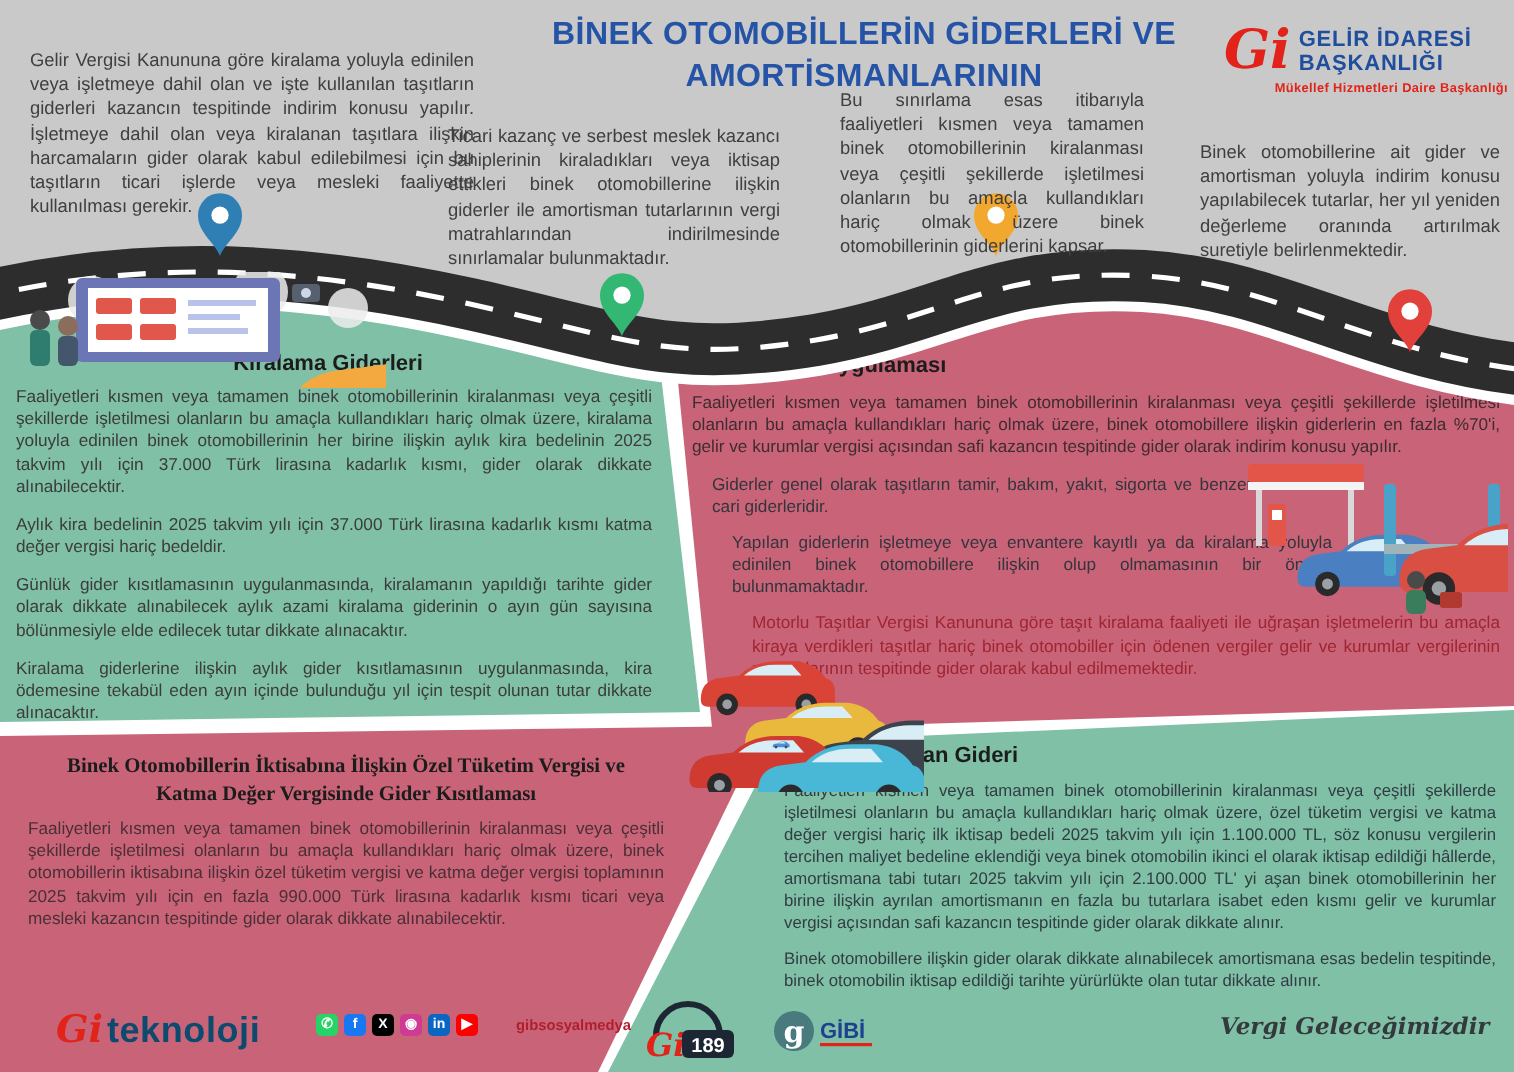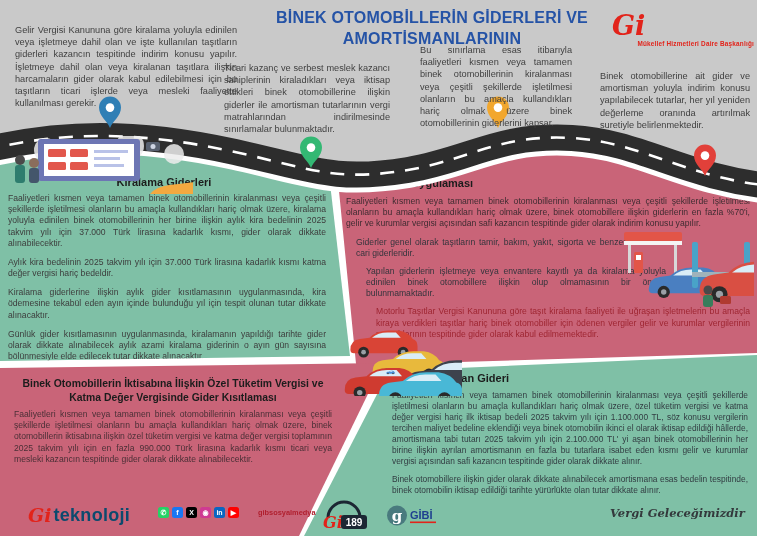--- a/index.html
+++ b/index.html
@@ -46,37 +46,37 @@
 
 <div class="page">
 
   <div class="gray-band"></div>
 
   <div class="sect green s-kiralama">
     <div class="sec-title" style="left:10px;top:176px;width:308px;text-align:center;">Kiralama Giderleri</div>
     <div class="body-txt" style="left:8px;top:193px;width:318px;color:#3c3c3c;">
       <p>Faaliyetleri kısmen veya tamamen binek otomobillerinin kiralanması veya çeşitli şekillerde işletilmesi olanların bu amaçla kullandıkları hariç olmak üzere, kiralama yoluyla edinilen binek otomobillerinin her birine ilişkin aylık kira bedelinin 2025 takvim yılı için 37.000 Türk lirasına kadarlık kısmı, gider olarak dikkate alınabilecektir.</p>
       <p>Aylık kira bedelinin 2025 takvim yılı için 37.000 Türk lirasına kadarlık kısmı katma değer vergisi hariç bedeldir.</p>
+      <p>Günlük gider kısıtlamasının uygulanmasında, kiralamanın yapıldığı tarihte gider olarak dikkate alınabilecek aylık azami kiralama giderinin o ayın gün sayısına bölünmesiyle elde edilecek tutar dikkate alınacaktır.</p>
       <p>Kiralama giderlerine ilişkin aylık gider kısıtlamasının uygulanmasında, kira ödemesine tekabül eden ayın içinde bulunduğu yıl için tespit olunan tutar dikkate alınacaktır.</p>
-      <p>Günlük gider kısıtlamasının uygulanmasında, kiralamanın yapıldığı tarihte gider olarak dikkate alınabilecek aylık azami kiralama giderinin o ayın gün sayısına bölünmesiyle elde edilecek tutar dikkate alınacaktır.</p>
     </div>
   </div>
 
   <div class="sect pink s-genel">
     <div class="sec-title" style="left:346px;top:177px;">Genel Gider Uygulaması</div>
     <div class="body-txt genel-txt" style="left:346px;top:196px;width:404px;">
       <p style="color:#3f2b31;">Faaliyetleri kısmen veya tamamen binek otomobillerinin kiralanması veya çeşitli şekillerde işletilmesi olanların bu amaçla kullandıkları hariç olmak üzere, binek otomobillere ilişkin giderlerin en fazla %70'i, gelir ve kurumlar vergisi açısından safi kazancın tespitinde gider olarak indirim konusu yapılır.</p>
       <p class="ind1" style="color:#34343c;width:272px;">Giderler genel olarak taşıtların tamir, bakım, yakıt, sigorta ve benzeri cari giderleridir.</p>
       <p class="ind2" style="color:#34343c;width:300px;">Yapılan giderlerin işletmeye veya envantere kayıtlı ya da kiralama yoluyla edinilen binek otomobillere ilişkin olup olmamasının bir önemi bulunmamaktadır.</p>
       <p class="ind3" style="color:#9e2531;">Motorlu Taşıtlar Vergisi Kanununa göre taşıt kiralama faaliyeti ile uğraşan işletmelerin bu amaçla kiraya verdikleri taşıtlar hariç binek otomobiller için ödenen vergiler gelir ve kurumlar vergilerinin matrahlarının tespitinde gider olarak kabul edilmemektedir.</p>
     </div>
   </div>
 
   <div class="sect pink s-otv">
-    <div class="sec-title" style="left:14px;top:377px;width:318px;text-align:center;font-size:10.4px;line-height:1.35;">
+    <div class="sec-title" style="left:14px;top:377px;width:318px;text-align:center;font-size:10.4px;line-height:1.35;font-family:Liberation Serif, serif;">
       <div>Binek Otomobillerin İktisabına İlişkin Özel Tüketim Vergisi ve</div>
       <div>Katma Değer Vergisinde Gider Kısıtlaması</div>
     </div>
     <div class="body-txt" style="left:14px;top:409px;width:318px;color:#4a2f36;">
       <p>Faaliyetleri kısmen veya tamamen binek otomobillerinin kiralanması veya çeşitli şekillerde işletilmesi olanların bu amaçla kullandıkları hariç olmak üzere, binek otomobillerin iktisabına ilişkin özel tüketim vergisi ve katma değer vergisi toplamının 2025 takvim yılı için en fazla 990.000 Türk lirasına kadarlık kısmı ticari veya mesleki kazancın tespitinde gider olarak dikkate alınabilecektir.</p>
     </div>
   </div>
 
   <div class="sect green s-amort">
     <div class="sec-title" style="left:410px;top:372px;width:330px;text-align:left;">Amortisman Gideri</div>
@@ -128,20 +128,24 @@
     </defs>
   </svg>
 
   <div class="main-title">
     <div>BİNEK OTOMOBİLLERİN GİDERLERİ VE AMORTİSMANLARININ</div>
   </div>
 
   <div class="gib-logo">
     <div style="display:flex;align-items:flex-start;gap:4px;">
       <span class="gi-mark" style="font-size:27px;line-height:.9;">Gi</span>
+      <span class="gib-name">
+        <span>GELİR İDARESİ</span><br>
+        <span>BAŞKANLIĞI</span>
+      </span>
     </div>
     <div class="gib-sub" style="text-align:right;">Mükellef Hizmetleri Daire Başkanlığı</div>
   </div>
 
   <div class="intro" style="left:15px;top:24px;width:222px;">Gelir Vergisi Kanununa göre kiralama yoluyla edinilen veya işletmeye dahil olan ve işte kullanılan taşıtların giderleri kazancın tespitinde indirim konusu yapılır. İşletmeye dahil olan veya kiralanan taşıtlara ilişkin harcamaların gider olarak kabul edilebilmesi için bu taşıtların ticari işlerde veya mesleki faaliyette kullanılması gerekir.</div>
   <div class="intro" style="left:224px;top:62px;width:166px;">Ticari kazanç ve serbest meslek kazancı sahiplerinin kiraladıkları veya iktisap ettikleri binek otomobillerine ilişkin giderler ile amortisman tutarlarının vergi matrahlarından indirilmesinde sınırlamalar bulunmaktadır.</div>
   <div class="intro" style="left:420px;top:44px;width:152px;">Bu sınırlama esas itibarıyla faaliyetleri kısmen veya tamamen binek otomobillerinin kiralanması veya çeşitli şekillerde işletilmesi olanların bu amaçla kullandıkları hariç olmak üzere binek otomobillerinin giderlerini kapsar.</div>
   <div class="intro" style="left:600px;top:70px;width:150px;">Binek otomobillerine ait gider ve amortisman yoluyla indirim konusu yapılabilecek tutarlar, her yıl yeniden değerleme oranında artırılmak suretiyle belirlenmektedir.</div>
 
   <svg class="abs" style="left:8px;top:136px;" width="185" height="58" viewBox="0 0 185 58">

